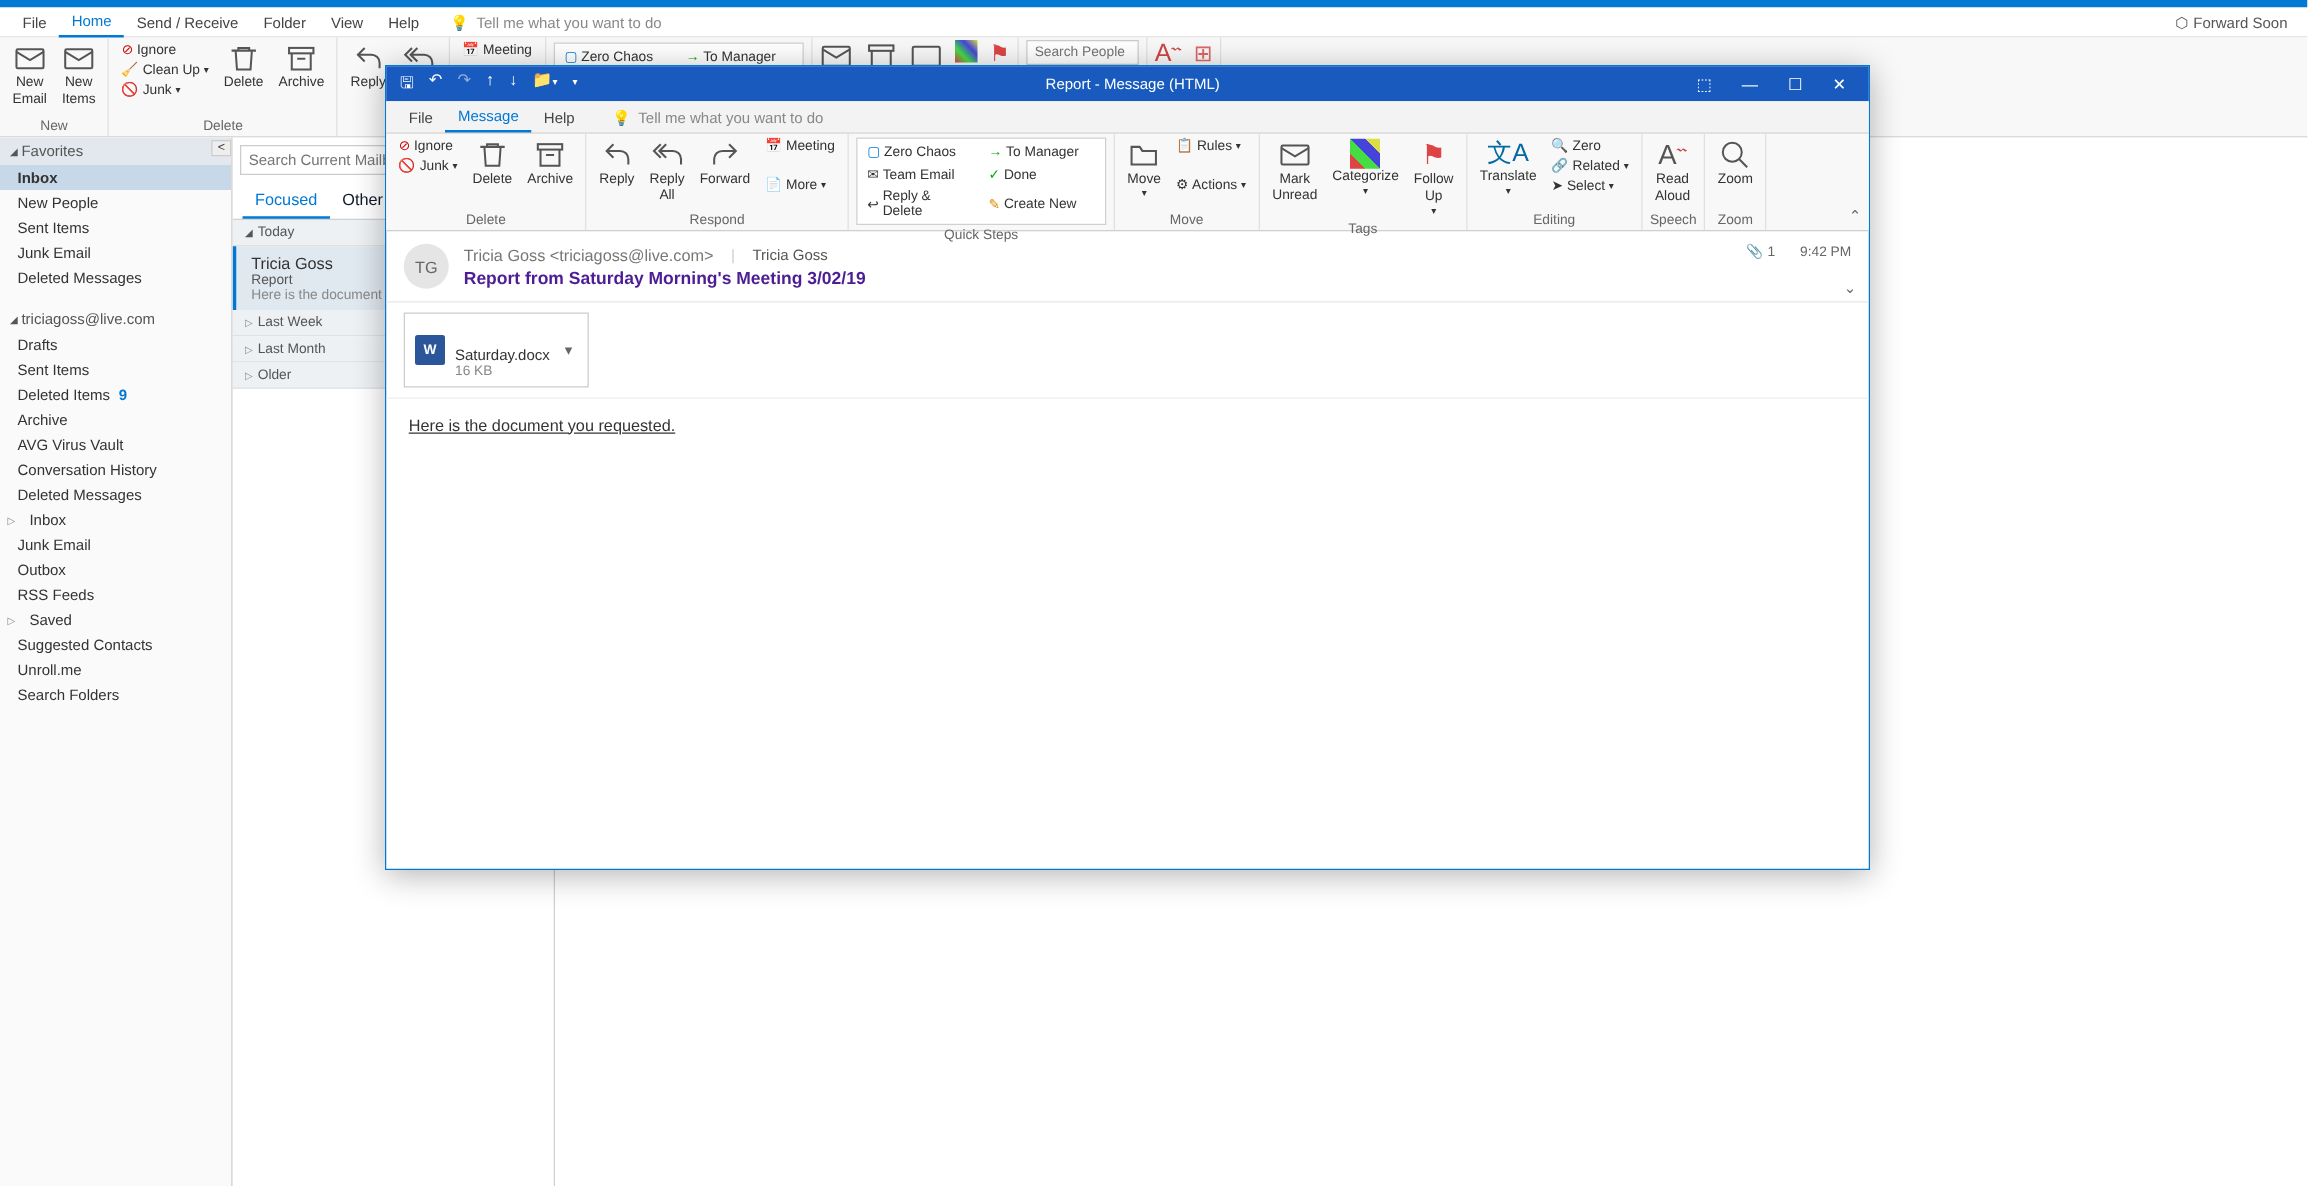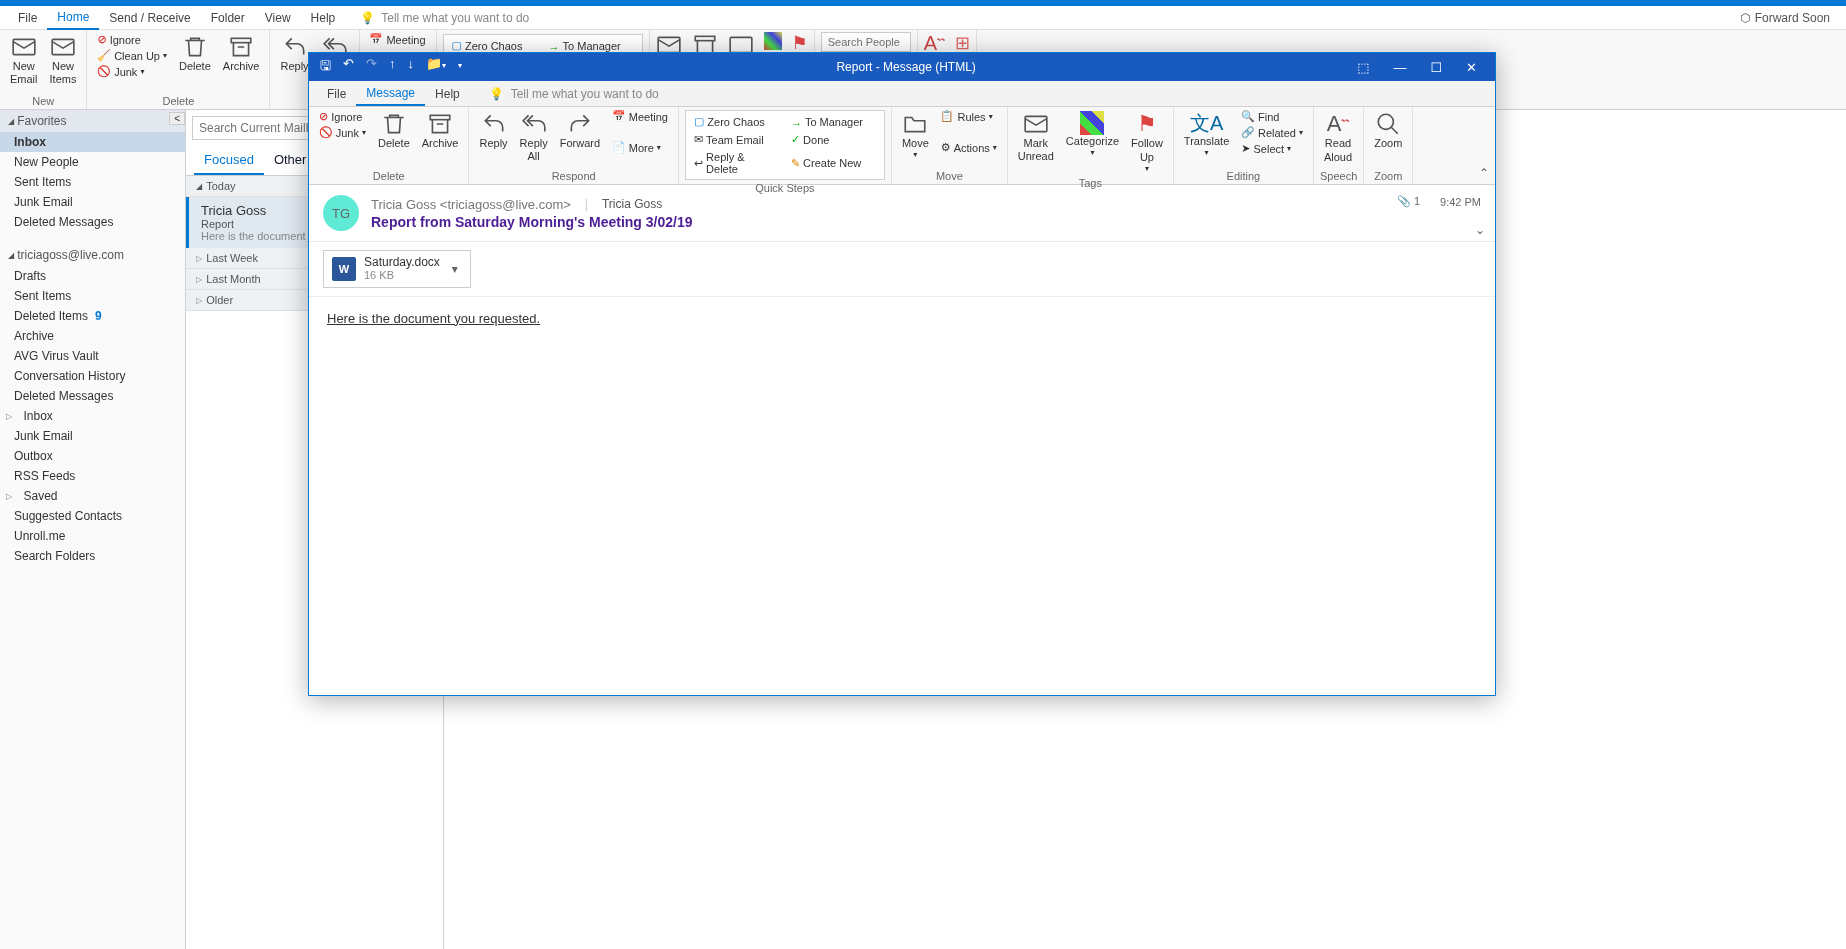--- a/index.html
+++ b/index.html
@@ -67,34 +67,34 @@
     
     .msg-menu { display: flex; align-items: center; height: 26px; padding: 0 8px; background: #f3f3f3; border-bottom: 1px solid #d0d0d0; }
     .msg-menu-item { padding: 4px 10px; cursor: pointer; font-size: 12px; color: #444; }
     .msg-menu-item.active { color: #0078d4; border-bottom: 2px solid #0078d4; }
     
     .msg-ribbon { display: flex; height: 78px; border-bottom: 1px solid #d0d0d0; background: #f8f8f8; position: relative; }
     .msg-ribbon .collapse-rib { position: absolute; right: 6px; bottom: 4px; cursor: pointer; color: #666; }
     
     .msg-header { padding: 10px 14px; border-bottom: 1px solid #e8e8e8; position: relative; }
     .msg-header-row1 { display: flex; align-items: center; gap: 12px; }
-    .avatar { width: 36px; height: 36px; border-radius: 50%; background: #5eead4; display: flex; align-items: center; justify-content: center; font-size: 13px; color: #666; }
+    .avatar { width: 36px; height: 36px; border-radius: 50%; background: #e5e5e5; display: flex; align-items: center; justify-content: center; font-size: 13px; color: #666; }
     .sender-info { flex: 1; }
     .sender-line { display: flex; align-items: flex-start; gap: 14px; }
     .sender-email { color: #777; font-size: 13px; }
     .sender-sep { color: #ccc; }
     .recipient { color: #555; font-size: 12px; }
     .subject-line { font-size: 14px; font-weight: 600; color: #4c1d95; margin-top: 2px; }
     .msg-meta { position: absolute; right: 14px; top: 10px; display: flex; align-items: center; gap: 20px; color: #666; font-size: 11px; }
     .expand-btn { position: absolute; right: 10px; bottom: 4px; cursor: pointer; color: #666; }
     
     .attachment-row { padding: 8px 14px; border-bottom: 1px solid #eee; }
     .attachment { display: inline-flex; align-items: center; border: 1px solid #ccc; padding: 4px 8px; gap: 8px; cursor: pointer; background: #fff; }
     .att-icon { width: 24px; height: 24px; background: #2b579a; color: #fff; display: flex; align-items: center; justify-content: center; font-size: 11px; font-weight: bold; border-radius: 2px; }
-    .att-info { display: flex; flex-direction: column; line-height: 1.2; }
+    .att-info { display: flex; flex-direction: column; line-height: 1.2; margin-top: 22px; }
     .att-name { font-size: 12px; }
     .att-size { font-size: 11px; color: #888; }
     .att-drop { padding: 0 4px; color: #666; }
     
     .msg-body { flex: 1; padding: 14px 18px; font-size: 13px; color: #333; overflow-y: auto; text-decoration: underline; }
     .tri { font-size: 8px; }
     svg.ico-lg { width: 26px; height: 26px; }
   </style>
 </head>
 <body>
@@ -512,21 +512,21 @@
     <div class="ribbon-group">
       <div class="ribbon-group-content">
         <div class="ribbon-btn-v">
           <span style="font-size:20px;color:#0369a1">文A</span>
           <span>Translate</span>
             <span class="tri">▾</span>
         </div>
         <div class="ribbon-col">
           <div class="ribbon-btn-s">
               <span>🔍</span>
-              <span>Find</span>
+              <span>Zero</span>
             </div>
           <div class="ribbon-btn-s">
               <span>🔗</span>
               <span>Related</span>
               <span class="tri">▾</span>
             </div>
           <div class="ribbon-btn-s">
               <span>➤</span>
               <span>Select</span>
               <span class="tri">▾</span>

